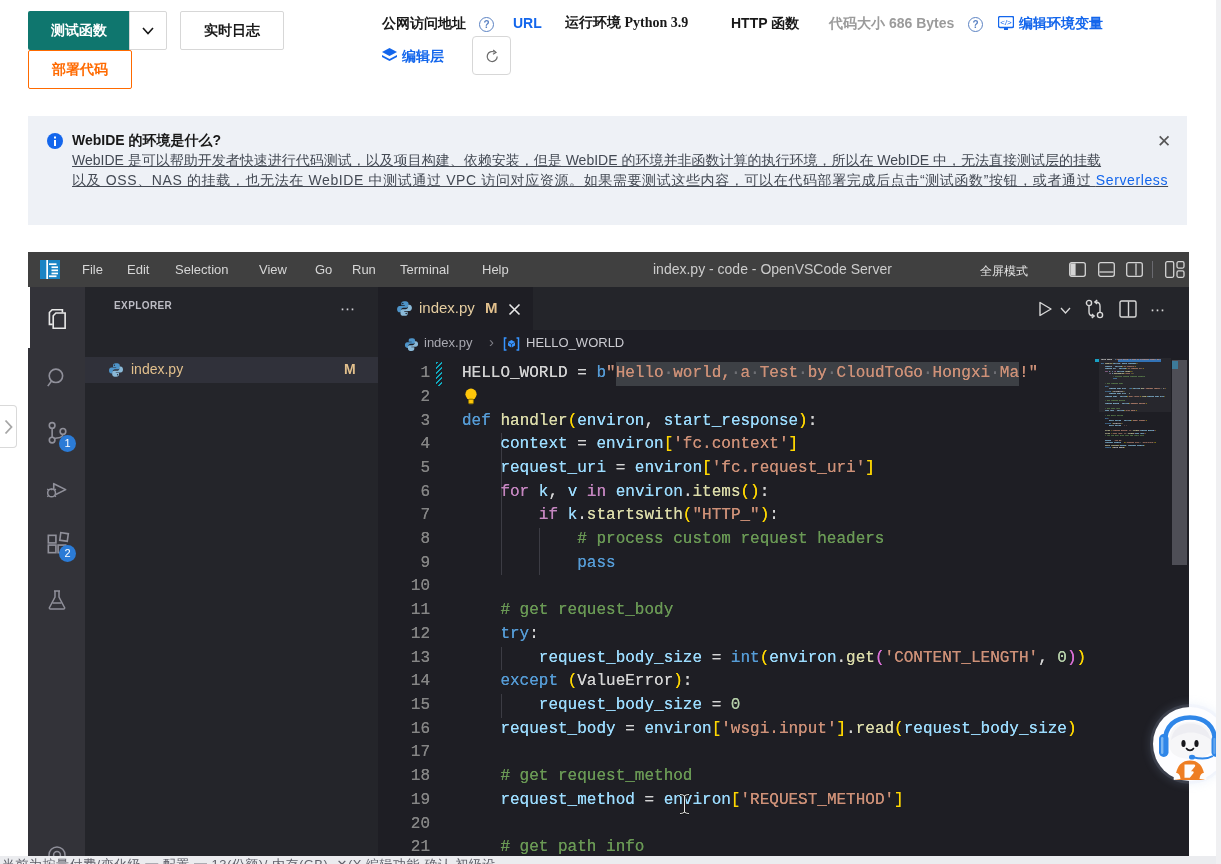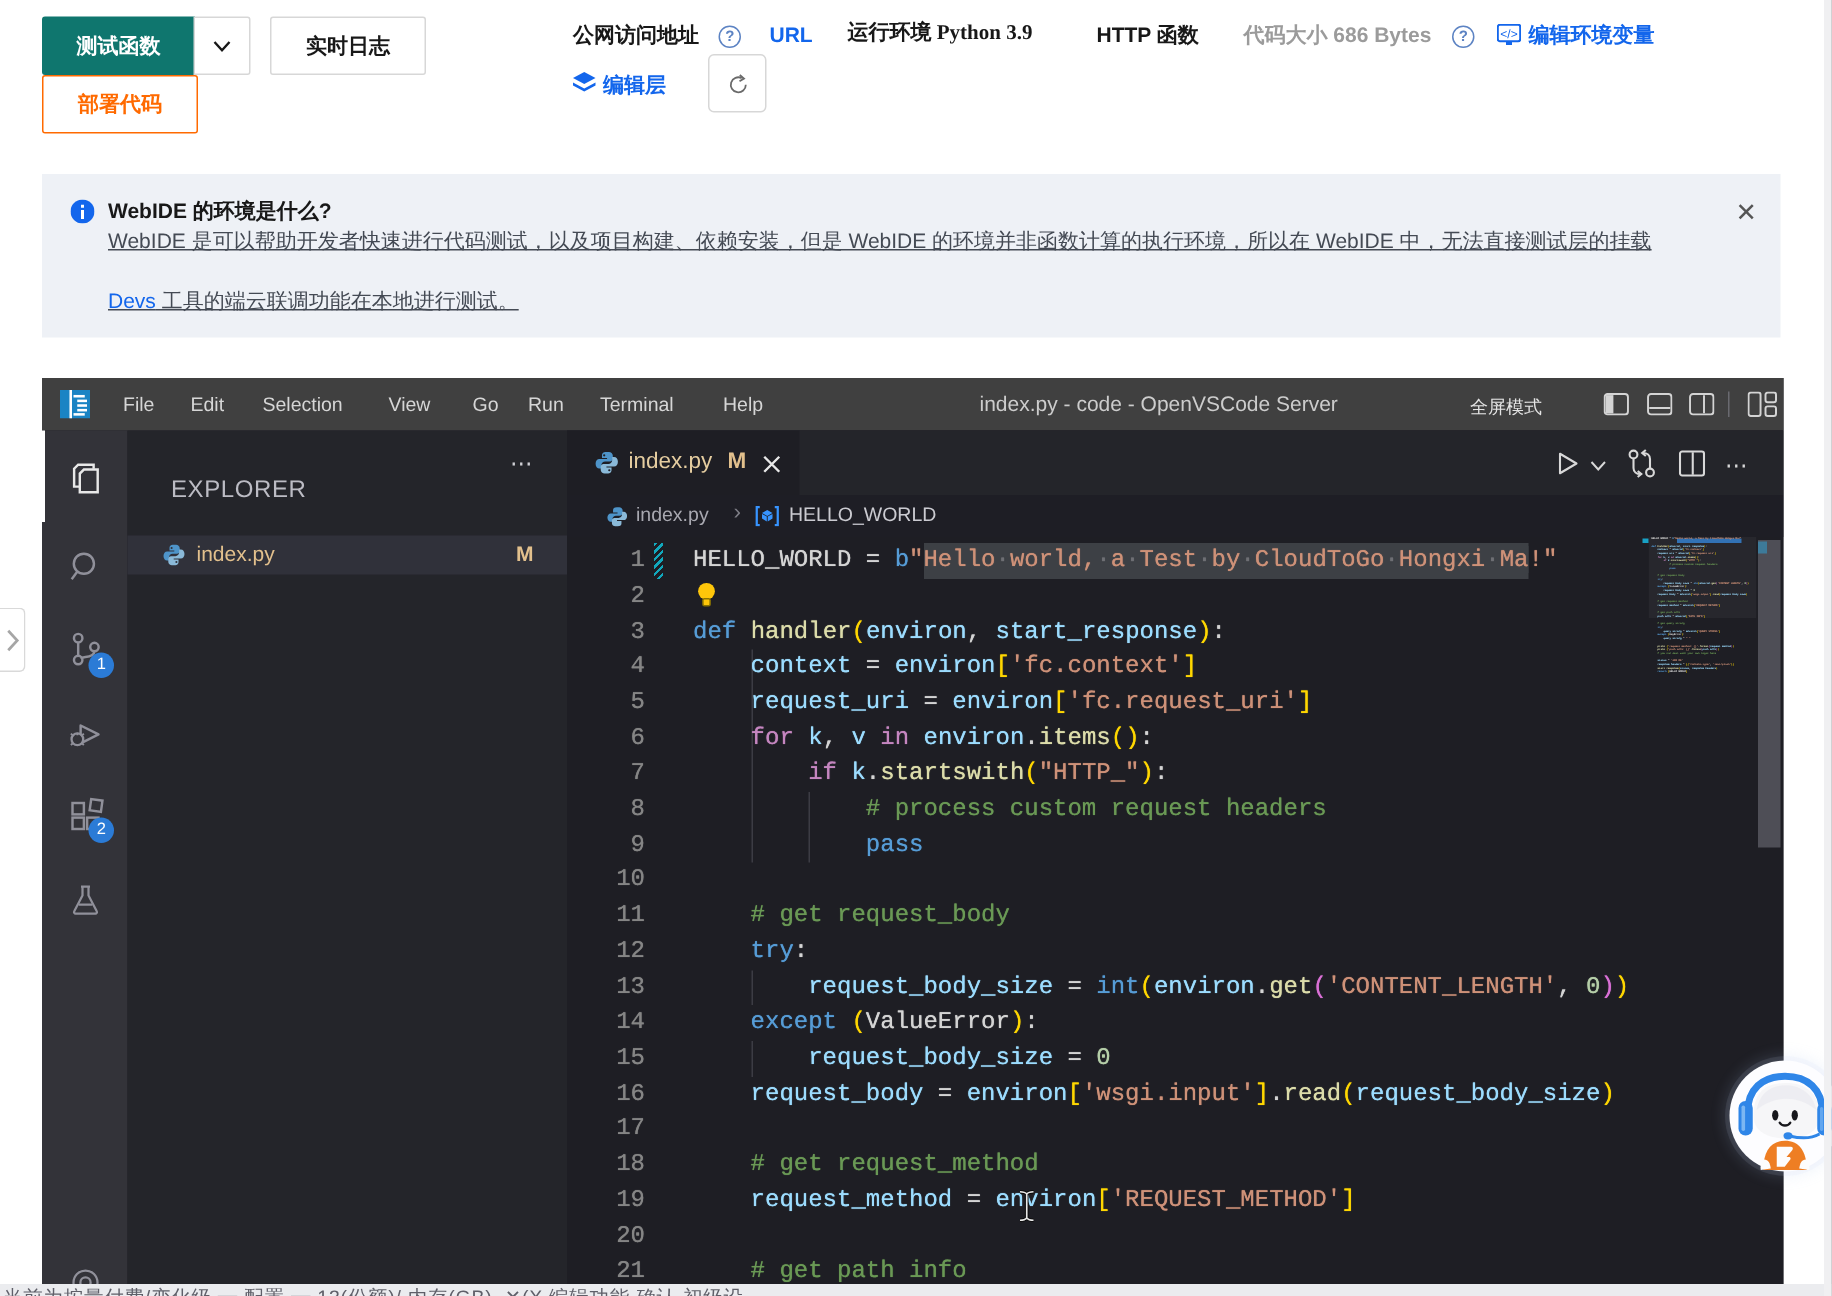--- a/index.html
+++ b/index.html
@@ -106,21 +106,21 @@
   </div>
 
   <div class="abs" id="banner">
     <svg style="position:absolute;left:19px;top:17px;" width="16" height="16" viewBox="0 0 16 16">
       <circle cx="8" cy="8" r="8" fill="#1366ec"></circle>
       <rect x="7" y="3.5" width="2" height="2" fill="#fff"></rect>
       <rect x="7" y="7" width="2" height="6" fill="#fff"></rect>
     </svg>
     <div class="title">WebIDE 的环境是什么?</div>
     <div class="line" style="top:36px;">WebIDE 是可以帮助开发者快速进行代码测试，以及项目构建、依赖安装，但是 WebIDE 的环境并非函数计算的执行环境，所以在 WebIDE 中，无法直接测试层的挂载</div>
-    <div class="line" style="top:76px;"><span class="blue">Devs</span> 工具的端云联调功能在本地进行测试。</div>
+    <div class="line" style="top:56px;letter-spacing:0.62px;">以及 OSS、NAS 的挂载，也无法在 WebIDE 中测试通过 VPC 访问对应资源。如果需要测试这些内容，可以在代码部署完成后点击“测试函数”按钮，或者通过 <span class="blue">Serverless</span></div>
     <div id="b-close">✕</div>
   </div>
 
   <div class="abs" id="win">
     <div id="titlebar">
       <svg style="position:absolute;left:12px;top:8px;" width="20" height="19" viewBox="0 0 20 19">
         <rect x="0" y="0" width="20" height="19" fill="#1a84c4"></rect>
         <rect x="6.3" y="0" width="1.7" height="19" fill="#fff"></rect>
         <rect x="9" y="3.3" width="7.5" height="1.7" fill="#fff"></rect>
         <rect x="11.5" y="6.4" width="6.5" height="1.7" fill="#fff"></rect>
@@ -196,21 +196,21 @@
         <path d="M9 3 L15 3 M10 3.5 L10 9 L4.5 19.5 A1 1 0 0 0 5.5 21 L18.5 21 A1 1 0 0 0 19.5 19.5 L14 9 L14 3.5" fill="none" stroke="#90909a" stroke-width="1.5"></path>
         <path d="M7.5 15 L16.5 15" stroke="#90909a" stroke-width="1.5"></path>
       </svg>
 
       <svg style="position:absolute;left:17px;top:556px;" width="24" height="24" viewBox="0 0 24 24">
         <circle cx="12" cy="12" r="8" fill="none" stroke="#90909a" stroke-width="1.5"></circle>
         <circle cx="12" cy="12" r="3.4" fill="none" stroke="#90909a" stroke-width="1.5"></circle>
       </svg>
     </div>
     <div id="sidebar">
-      <div style="position:absolute;left:29px;top:31px;font-size:16px;letter-spacing:0.4px;color:#bcbcc4;">EXPLORER</div>
+      <div style="position:absolute;left:29px;top:13px;font-size:10px;letter-spacing:0.4px;color:#bcbcc4;font-weight:bold;">EXPLORER</div>
       <div style="position:absolute;left:255px;top:13px;font-size:15px;color:#cfcfd4;letter-spacing:1px;">⋯</div>
       <div style="position:absolute;left:0;top:70px;width:293px;height:26px;background:#30313a;">
         <svg style="position:absolute;left:23px;top:5px;" width="16" height="16" viewBox="0 0 16 16">
           <path d="M7.8 1.2 C5.6 1.2 5 2.2 5 3.4 L5 5 L8.2 5 L8.2 5.6 L3.4 5.6 C2 5.6 1 6.8 1 8.6 C1 10.4 2 11.6 3.4 11.6 L4.6 11.6 L4.6 9.6 C4.6 8.2 5.8 7.2 7 7.2 L10 7.2 C11 7.2 11.8 6.4 11.8 5.4 L11.8 3.4 C11.8 2.2 10.6 1.2 9.4 1.2 Z M6.4 2.6 A0.7 0.7 0 1 1 6.4 4 A0.7 0.7 0 1 1 6.4 2.6 Z" fill="#4e94c9"></path>
           <path d="M8.2 14.8 C10.4 14.8 11 13.8 11 12.6 L11 11 L7.8 11 L7.8 10.4 L12.6 10.4 C14 10.4 15 9.2 15 7.4 C15 5.6 14 4.4 12.6 4.4 L11.4 4.4 L11.4 6.4 C11.4 7.8 10.2 8.8 9 8.8 L6 8.8 C5 8.8 4.2 9.6 4.2 10.6 L4.2 12.6 C4.2 13.8 5.4 14.8 6.6 14.8 Z M9.6 13.4 A0.7 0.7 0 1 1 9.6 12 A0.7 0.7 0 1 1 9.6 13.4 Z" fill="#8ab9d8"></path>
         </svg>
         <span style="position:absolute;left:46px;top:4px;font-size:14px;color:#e2c08d;">index.py</span>
         <span style="position:absolute;left:259px;top:4px;font-size:14px;font-weight:600;color:#e2c08d;">M</span>
       </div>
     </div>

